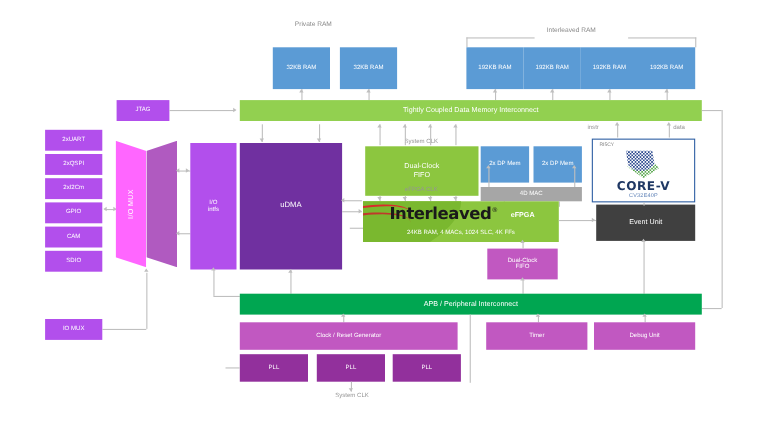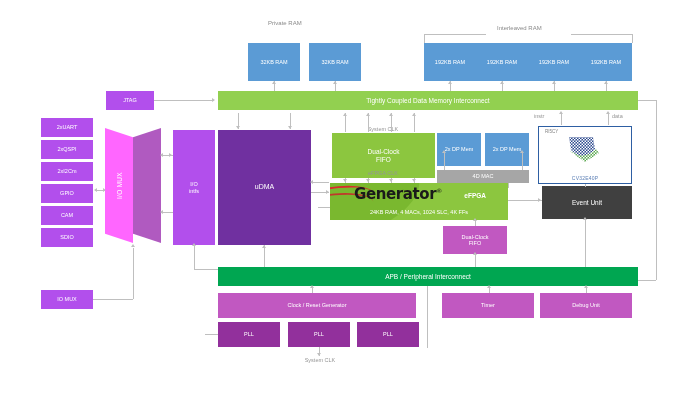--- a/index.html
+++ b/index.html
@@ -288,21 +288,21 @@
   <div class="arw arw-up" style="left:442px; top:150px;"></div>
   <div class="ln lnv" style="left:522px; top:152px; height:18px;"></div>
   <div class="arw arw-up" style="left:520px; top:150px;"></div>
   <div class="ln lnv" style="left:458px; top:183px; height:5px;"></div>
   <div class="ln lnv" style="left:508px; top:183px; height:5px;"></div>
 
   <div id="efpga">
     <div class="swoosh1"></div>
     <div class="swoosh2"></div>
     <div class="swoosh3"></div>
-    <div id="ql-logo"><span>Generator</span><sup>®</sup></div>
+    <div id="ql-logo"><span>Interleaved</span><sup>®</sup></div>
     <div id="efpga-tag">eFPGA</div>
     <div id="efpga-spec">24KB RAM, 4 MACs, 1024 SLC, 4K FFs</div>
   </div>
 
   <div class="ln lnh" style="left:318px; top:207px; width:12px;"></div>
 
   <div class="ln lnh" style="left:508px; top:200px; width:34px;"></div>
   <div class="arw arw-rt" style="left:538px; top:198px;"></div>
 
   <div class="blk c-orchid f55" style="left:443px; top:226px; width:64px; height:28px;">
@@ -335,20 +335,21 @@
             <rect width="3" height="3" fill="#5aa84f"></rect>
             <rect width="1.5" height="1.5" fill="#ffffff"></rect>
             <rect x="1.5" y="1.5" width="1.5" height="1.5" fill="#ffffff"></rect>
           </pattern>
         </defs>
         <path d="M4 4 L28 4 L30 16 L18 27 L6 17 Z" fill="url(#chk)"></path>
         <circle cx="15" cy="12" r="6" fill="url(#chk)"></circle>
         <path d="M5 17 C12 24 22 25 31 16 L34 20 L20 29 L6 19 Z" fill="url(#chkg)"></path>
       </svg>
     </div>
+    <div id="corev-word">CORE-V</div>
     <div id="corev-sub">CV32E40P</div>
   </div>
 
   <div class="blk c-dark f65" style="left:542px; top:186px; width:90px; height:33px;">
     <span>Event Unit</span>
   </div>
   <div class="ln lnv" style="left:585px; top:184px; height:3px;"></div>
   <div class="ln lnv" style="left:585px; top:219px; height:48px;"></div>
   <div class="arw arw-up" style="left:583px; top:217px;"></div>
 

